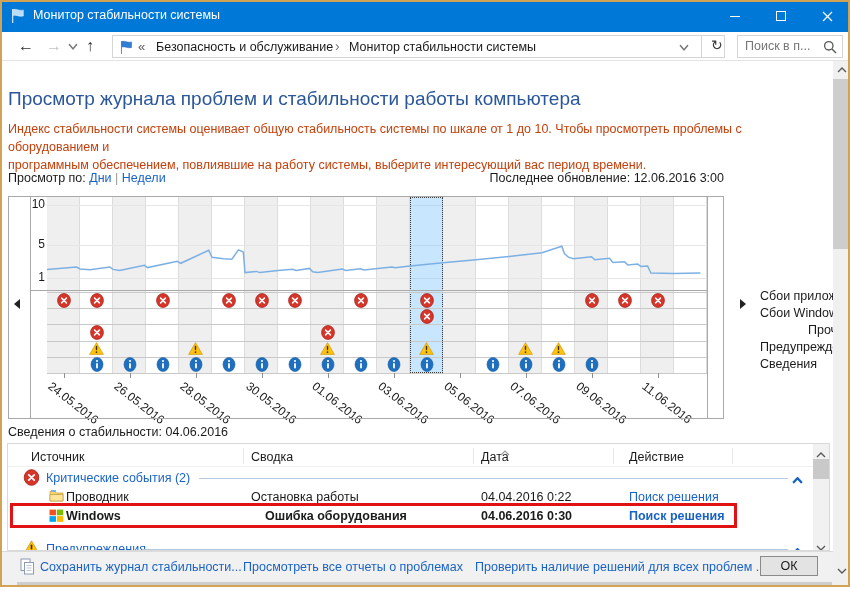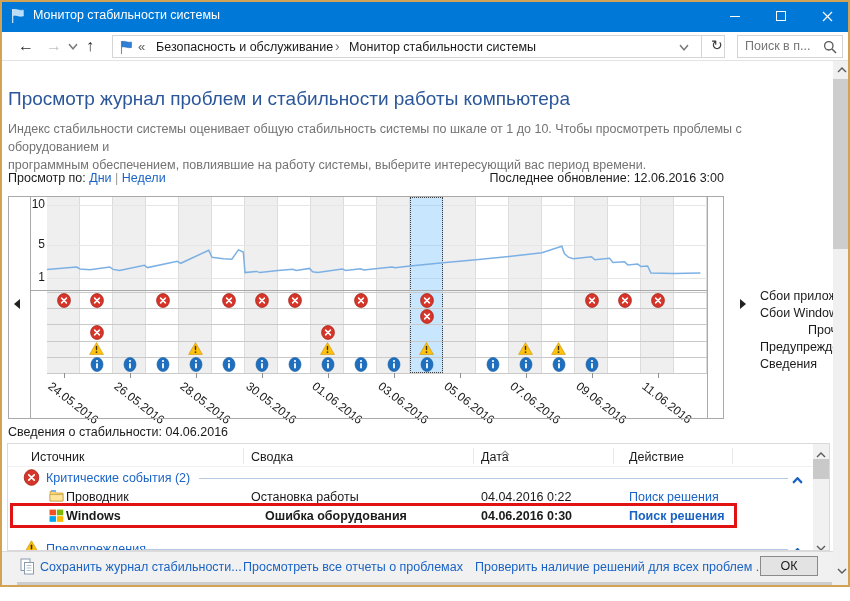--- a/index.html
+++ b/index.html
@@ -13,21 +13,21 @@
   .title-text { position:absolute; left:33px; top:8px; font-size:12.5px; color:#fff; white-space:nowrap; }
   .cap { position:absolute; top:0; width:46px; height:32px; display:flex; align-items:center; justify-content:center; }
   
   .navbar { position:absolute; left:0; top:32px; width:850px; height:29px; background:#fff; border-bottom:1px solid #E3E3E3; z-index:4; }
   .navglyph { position:absolute; font-size:16px; line-height:16px; }
   .addrbar { position:absolute; left:112px; top:3px; width:613px; height:23px; border:1px solid #D5D5D5; background:#fff; }
   .searchbox { position:absolute; left:737px; top:3px; width:106px; height:23px; border:1px solid #D5D5D5; background:#fff; }
   .crumb { position:absolute; top:4px; font-size:12.5px; color:#1a1a1a; white-space:nowrap; cursor:default; }
   
   .heading { position:absolute; left:8px; top:88px; font-size:19px; color:#2B579A; white-space:nowrap; }
-  .para { position:absolute; left:8px; top:120px; width:812px; font-size:12.5px; line-height:18px; color:#737373; white-space:pre-line; }
+  .para { position:absolute; left:8px; top:120px; width:812px; font-size:12.5px; line-height:18px; color:#c2410c; white-space:pre-line; }
   .viewby { position:absolute; left:8px; top:171px; font-size:12.5px; }
   .lastupd { position:absolute; left:425px; top:171px; width:299px; text-align:right; font-size:12.5px; }
   a.lnk { color:var(--link,#1A63C5); text-decoration:none; cursor:pointer; }
   .details-title { position:absolute; left:8px; top:425px; font-size:12.5px; }
   
   #chart-mount { position:absolute; left:0; top:0; }
   .legend-label { position:absolute; left:760px; font-size:12.5px; white-space:nowrap; }
   .tri-left { width:0; height:0; border-top:5px solid transparent; border-bottom:5px solid transparent; border-right:6px solid #222; }
   .tri-right { width:0; height:0; border-top:5px solid transparent; border-bottom:5px solid transparent; border-left:6px solid #222; }
   
@@ -108,21 +108,21 @@
       <span class="crumb" style="left:7px;top:3px;color:#757575;">Поиск в п...</span>
       <span class="icon-wrap" style="left:85px;top:4px;width:14px;height:14px;" id="search-mag">
           <svg width="14" height="14" viewBox="0 0 14 14">
             <circle cx="5.8" cy="5.8" r="4.2" fill="none" stroke="#595959" stroke-width="1.3"></circle>
             <path d="M9 9 L13 13" stroke="#595959" stroke-width="1.4"></path>
           </svg>
         </span>
     </div>
   </div>
 
-  <div class="heading">Просмотр журнал проблем и стабильности работы компьютера</div>
+  <div class="heading">Просмотр журнала проблем и стабильности работы компьютера</div>
   <div class="para">Индекс стабильности системы оценивает общую стабильность системы по шкале от 1 до 10. Чтобы просмотреть проблемы с оборудованием и
 программным обеспечением, повлиявшие на работу системы, выберите интересующий вас период времени.</div>
   <div class="viewby">
     <span>Просмотр по:</span>
     <a class="lnk">Дни</a>
     <span style="color:#9A9A9A;">|</span>
     <a class="lnk">Недели</a>
   </div>
   <div class="lastupd">Последнее обновление: 12.06.2016 3:00</div>
 

